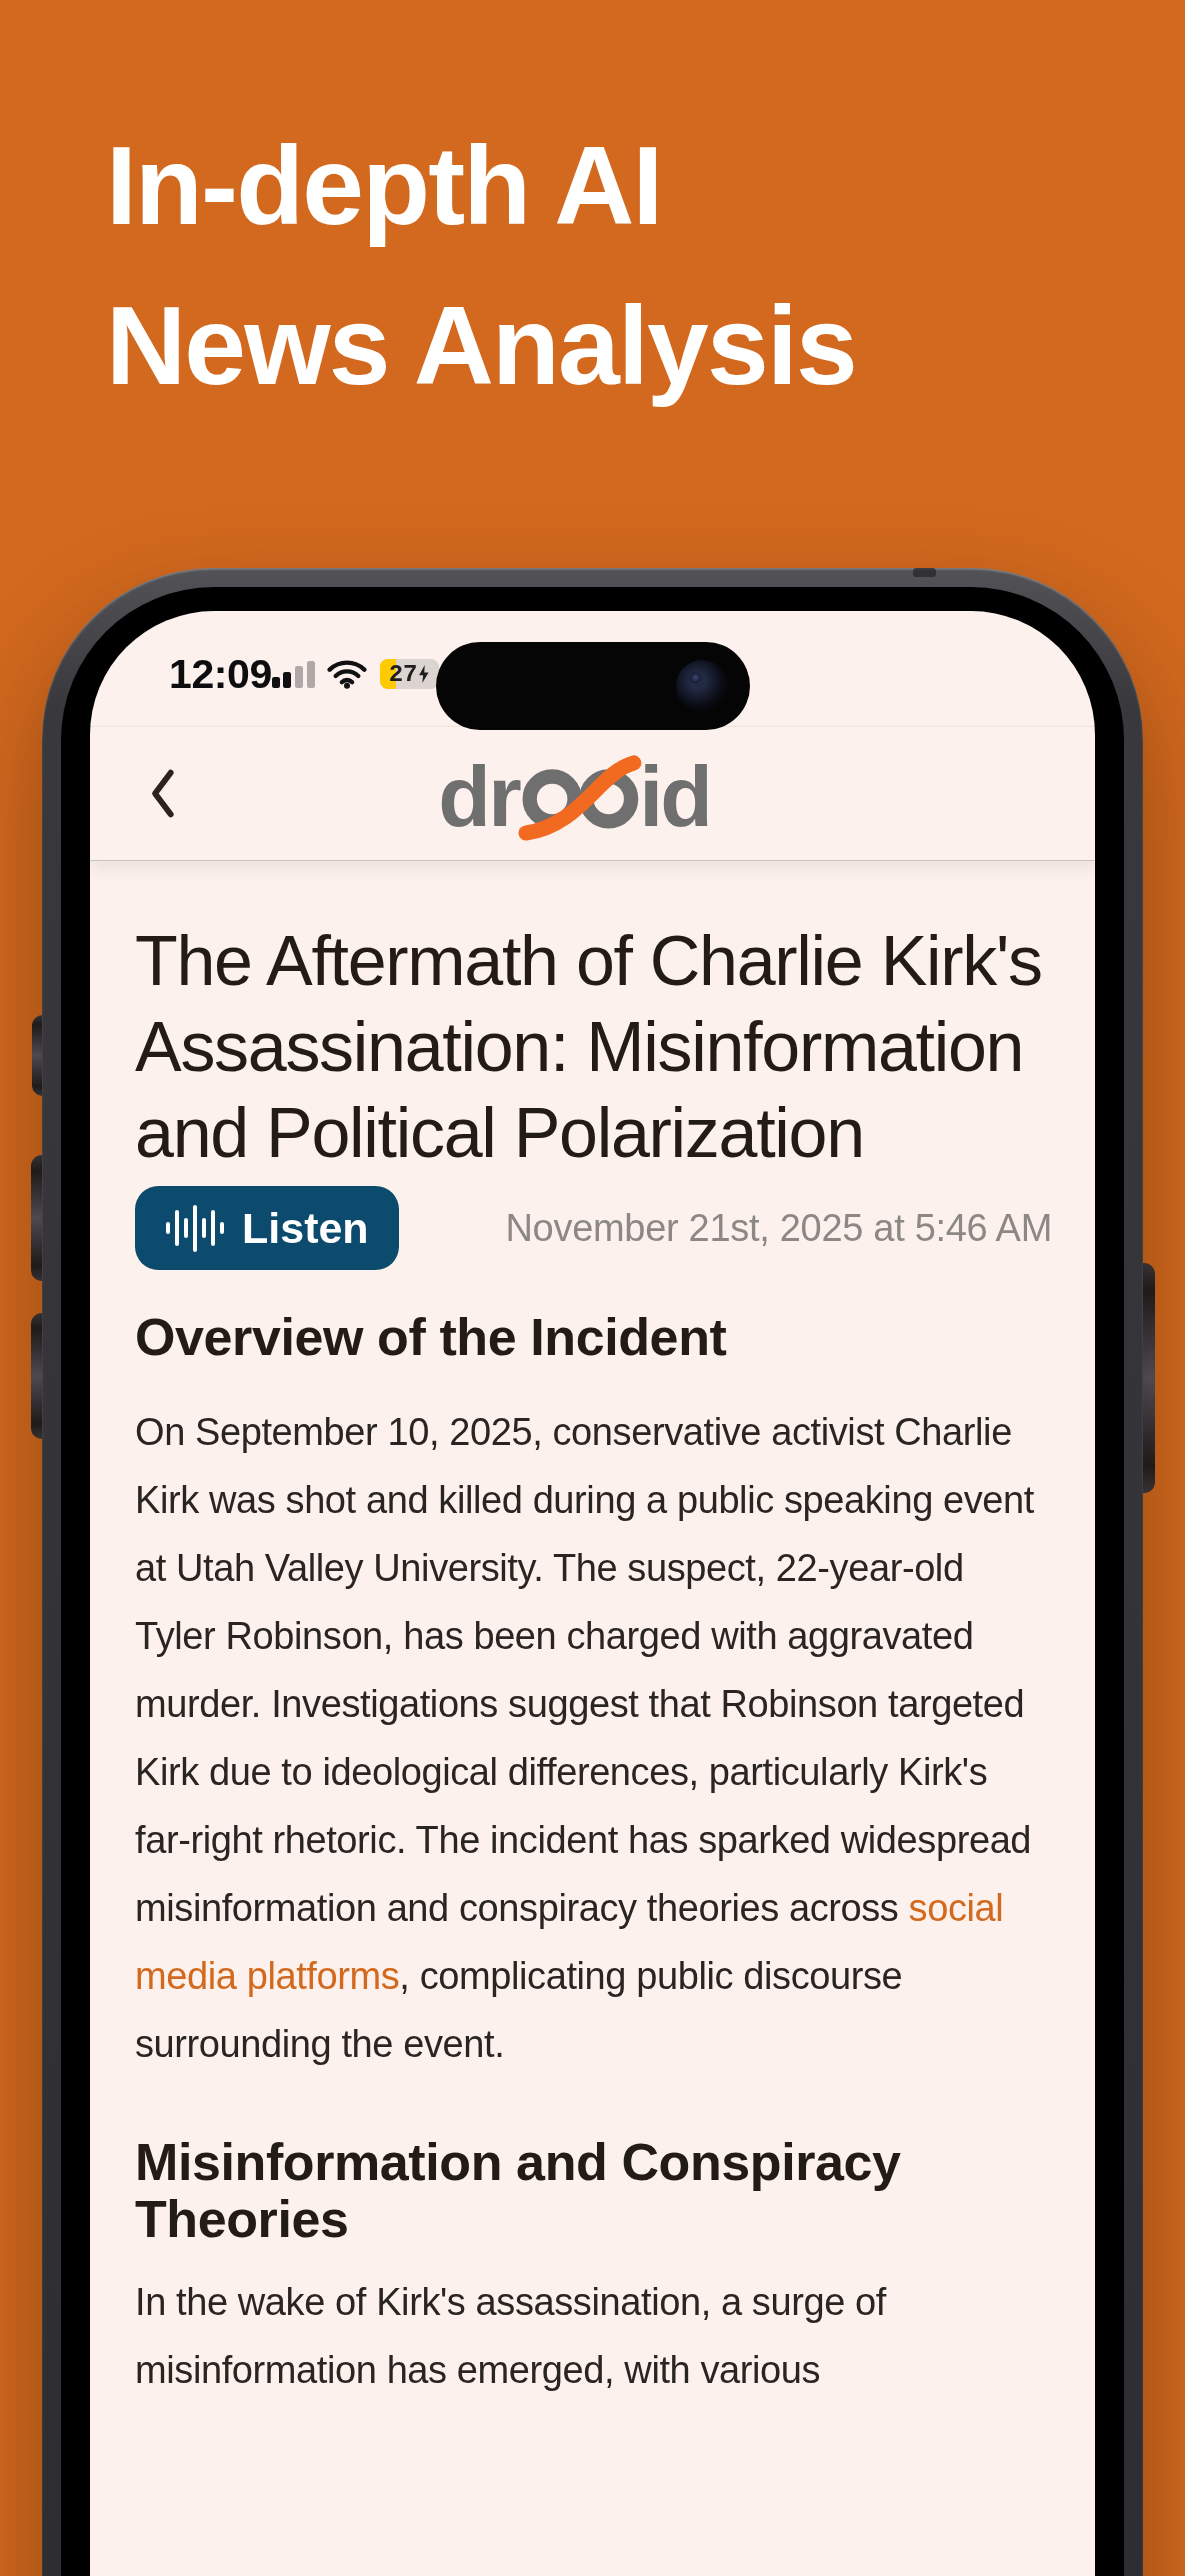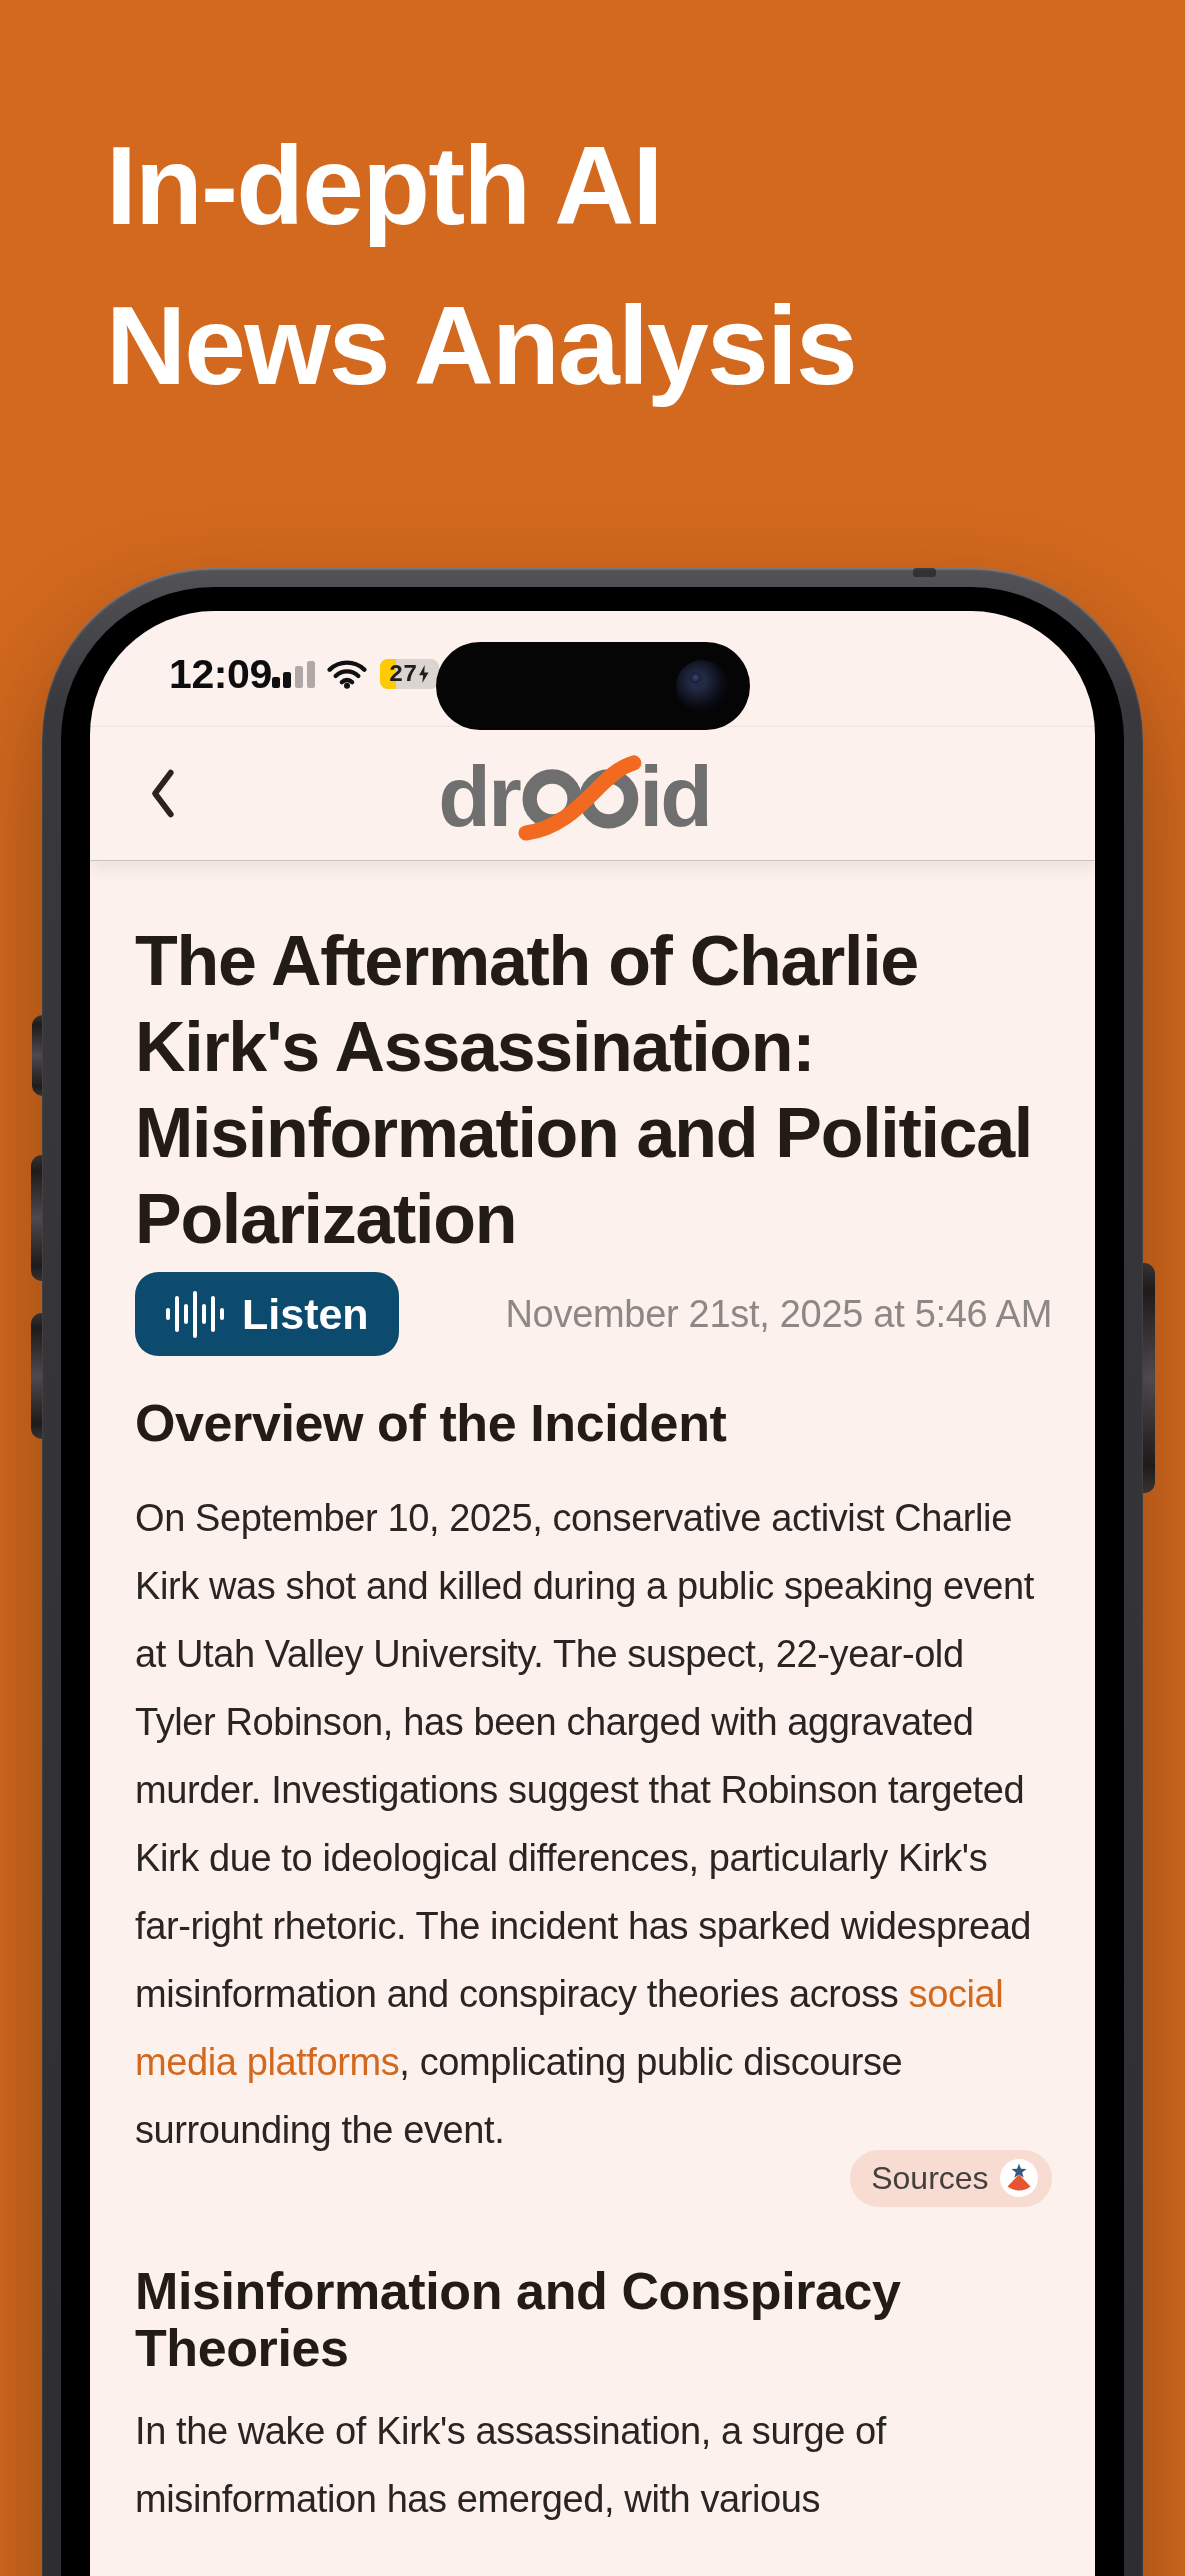--- a/index.html
+++ b/index.html
@@ -55,21 +55,21 @@
   
   .navbar{position:absolute;top:115px;left:0;right:0;height:133px;display:flex;align-items:center;justify-content:center;
           border-top:0.9px solid rgba(0,0,0,.05);border-bottom:1.8px solid #CBC3BE;
           box-shadow:0 9px 14.4px rgba(80,60,50,.08);z-index:3;}
   .back{position:absolute;left:52px;top:50%;transform:translateY(-50%);width:40px;height:57px;display:flex;
         align-items:center;justify-content:center;cursor:pointer;background:none;border:none;padding:0;}
 
   
   .content{position:absolute;left:0;right:0;top:250px;bottom:0;padding:57px 43px 0 45px;box-sizing:border-box;
            overflow:hidden;}
-  .title{margin:0;font-size:70px;line-height:86px;font-weight:700;color:#231B15;letter-spacing:-1.3px;}
+  .title{margin:0;font-size:70px;line-height:86px;font-weight:400;color:#231B15;letter-spacing:-1.3px;}
   .meta-row{display:flex;align-items:center;margin-top:9px;height:86px;}
   .listen{display:flex;align-items:center;gap:18px;height:84px;padding:0 30.5px;border:none;cursor:pointer;
           border-radius:23.4px;background:#F48450;color:#fff;font-family:inherit;font-size:43px;font-weight:700;}
   .wave{display:flex;align-items:center;gap:4.5px;}
   .wave i{display:block;width:4.5px;border-radius:2.7px;background:#fff;}
   .date{margin-left:auto;font-size:38px;color:#8D8884;letter-spacing:-0.3px;}
   .h2{margin:38px 0 0 0;font-size:52px;line-height:57px;font-weight:700;color:#231B15;letter-spacing:-0.4px;}
   .h2.second{margin-top:56px;}
   .para{margin:32px 0 0 0;font-size:38px;line-height:68px;color:#2B2522;letter-spacing:-0.4px;}
   .para.second{margin-top:20px;}
@@ -162,32 +162,20 @@
                 <i style="height:12.6px"></i>
               </span>
               <span>Listen</span>
             </button>
             <span class="date">November 21st, 2025 at 5:46 AM</span>
           </div>
 
           <h2 class="h2">Overview of the Incident</h2>
           <p class="para"><span>On September 10, 2025, conservative activist Charlie Kirk was shot and killed during a public speaking event at Utah Valley University. The suspect, 22-year-old Tyler Robinson, has been charged with aggravated murder. Investigations suggest that Robinson targeted Kirk due to ideological differences, particularly Kirk's far-right rhetoric. The incident has sparked widespread misinformation and conspiracy theories across </span><a class="inline-link" style="color: rgb(210, 105, 30);">social media platforms</a><span>, complicating public discourse surrounding the event.</span></p>
 
-          <div class="sources-row">
-            <button class="sources-pill">
-              <span>Sources</span>
-              <span class="src-icon">
-                <svg width="40" height="40" viewBox="0 0 40 40">
-                  <circle cx="20" cy="20" r="19" fill="#FFFFFF"></circle>
-                  <path d="M8.5 28.5 A19 19 0 0 0 31.5 28.5 L20 16.5 Z" fill="#E8542F"></path>
-                  <path d="M20 5.5 L21.9 10.8 L27.5 11 L23.1 14.4 L24.7 19.8 L20 16.6 L15.3 19.8 L16.9 14.4 L12.5 11 L18.1 10.8 Z" fill="#33577E"></path>
-                </svg>
-              </span>
-            </button>
-          </div>
 
           <h2 class="h2 second">Misinformation and Conspiracy Theories</h2>
           <p class="para second">In the wake of Kirk's assassination, a surge of misinformation has emerged, with various</p>
         </div>
 
       </div>
     </div>
   </div>
 </div>
 

